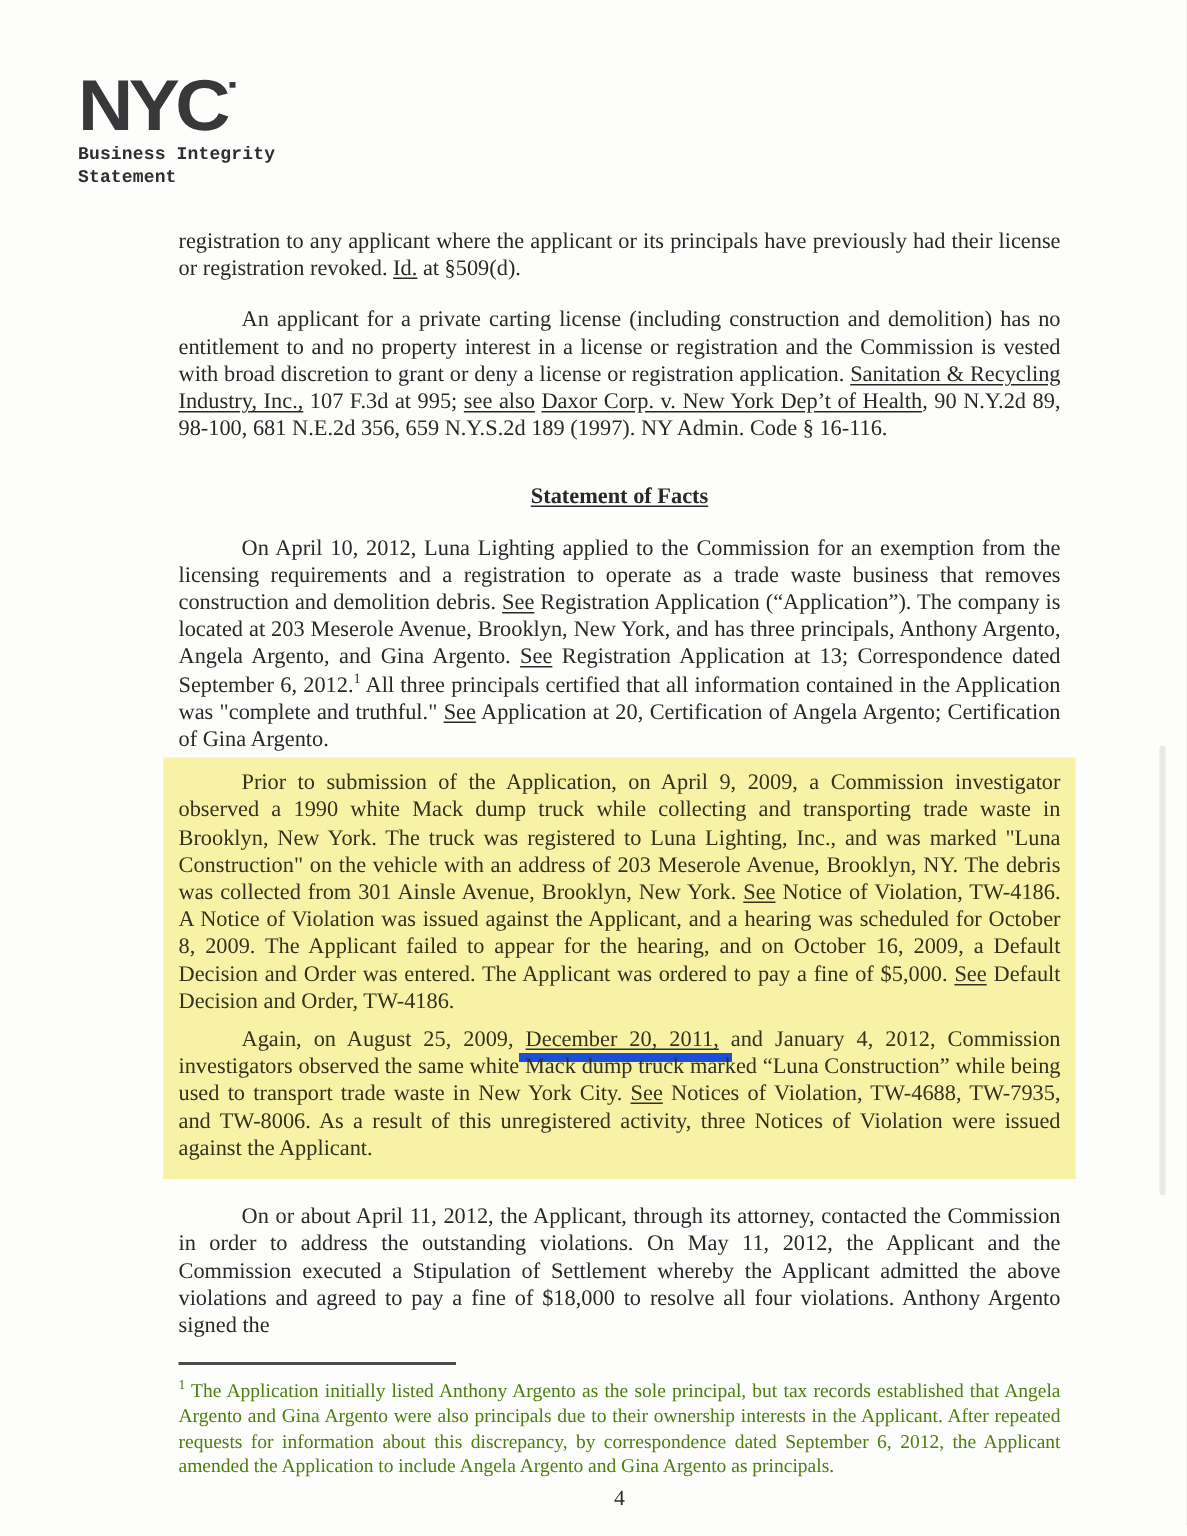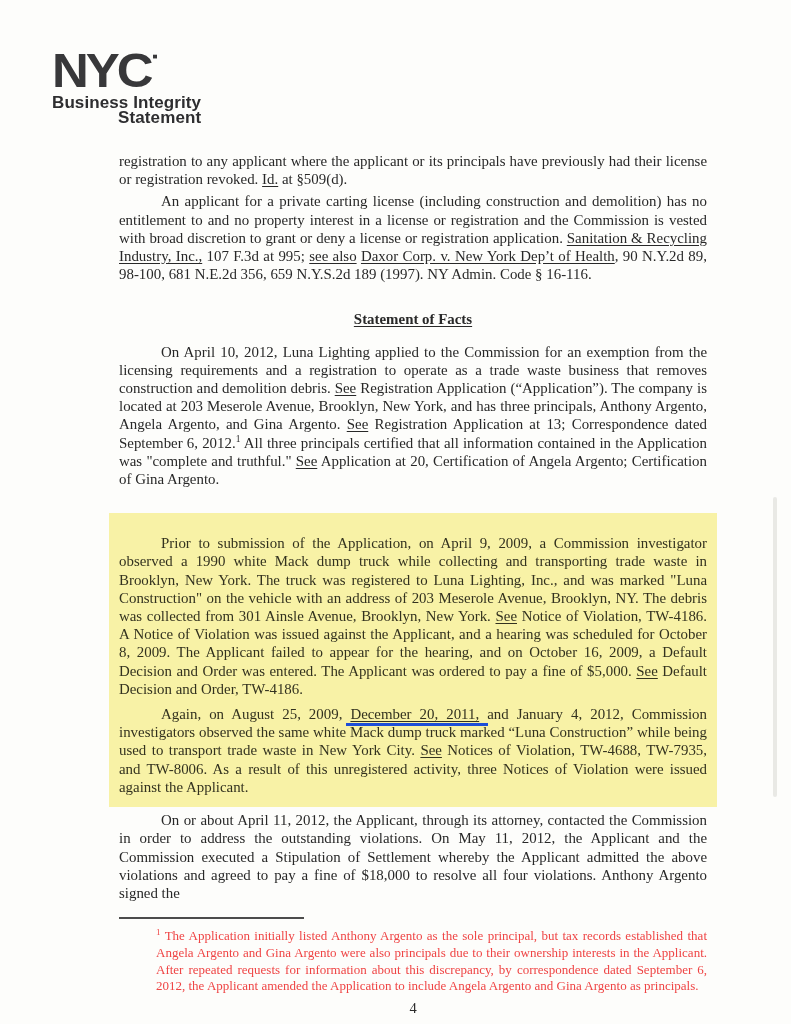--- a/index.html
+++ b/index.html
@@ -25,87 +25,85 @@
     transform-origin: top left;
   }
   .logo-tm {
     display: inline-block;
     width: 4px; height: 4px;
     background: #38383a;
     vertical-align: 30px;
     margin-left: 2px;
   }
   .logo-sub {
-    font-family: Liberation Sans, sans-serif;
+    font-family: Liberation Mono, monospace;
     font-weight: bold;
-    font-size: 17px;
+    font-size: 12px;
     line-height: 14.5px;
     color: #2e2e30;
     margin-top: 2px;
     letter-spacing: 0.1px;
-    text-align: right;
   }
   
   .doc {
     position: absolute;
     left: 119px;
     top: 152px;
     width: 588px;
     font-size: 14.9px;
     line-height: 18.2px;
     color: #282828;
     text-align: justify;
   }
-  .para { margin-top: 4px; }
+  .para { margin-top: 16px; }
   [data-name="document-body"] > .para:first-child { margin-top: 0; }
   .indent { text-indent: 42px; }
   .heading {
     margin-top: 27px;
     margin-bottom: 14px;
     font-weight: bold;
     text-decoration: underline;
     text-underline-offset: 2px;
     text-align: center;
   }
   .highlight {
     background: #f8f2a6;
-    margin: 25px -10px 0 -10px;
-    padding: 21px 10px 11px 10px;
+    margin: 3px -10px 0 -10px;
+    padding: 8px 10px 11px 10px;
   }
   .highlight .para { margin-top: 7px; color: #33321f; }
   .highlight .para:first-child { margin-top: 0; }
   .underline {
     text-decoration: underline;
     text-underline-offset: 2px;
   }
   .sup {
     vertical-align: super;
     font-size: 9.5px;
     line-height: 0;
   }
   .redline {
     text-decoration: underline;
     text-underline-offset: 2px;
-    border-bottom: 3px solid #1d4ed8;
+    border-bottom: 6px solid #1d4ed8;
     padding: 0 9px 1px 4px;
     margin: 0 -9px 0 -4px;
   }
   
   .footnote { margin-top: 15px; }
   .fn-rule {
     width: 185px;
     border-top: 2px solid #4c4c4c;
     margin-bottom: 5px;
   }
   .fn-text {
     font-size: 13px;
     line-height: 16.6px;
     text-align: justify;
-    color: #ef4444;
-    margin-left: 37px;
+    color: #4d7c0f;
   }
   .fn-marker { vertical-align: super; font-size: 9px; }
   .page-number {
     text-align: center;
     margin-top: 4px;
     font-size: 14.5px;
     color: #2c2c2c;
   }
   
   .scan-streak {

